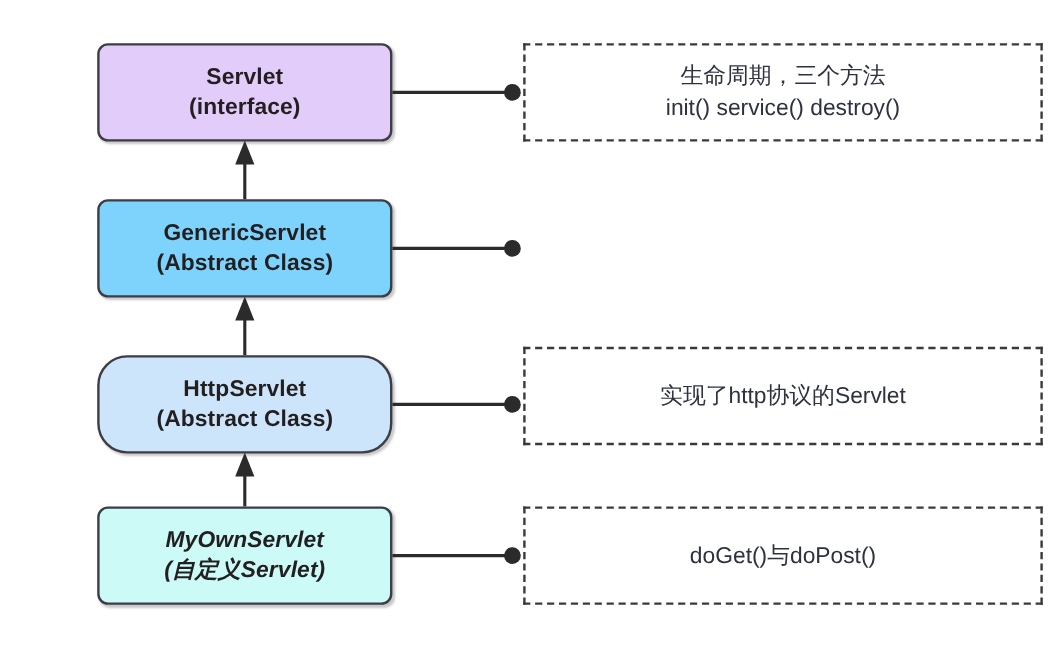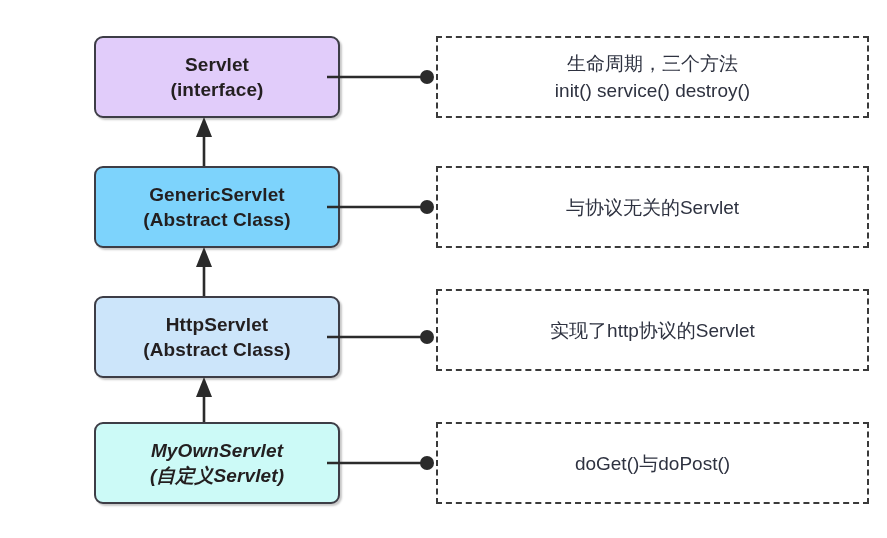--- a/index.html
+++ b/index.html
@@ -16,21 +16,21 @@
   }
   #canvas {
     position: absolute;
     left: 0; top: 0;
     width: 887px;
     height: 538px;
   }
   
   .class-box {
     position: absolute;
-    left: 94px;
+    left: 81px;
     width: 246px;
     height: 82px;
     box-sizing: border-box;
     border: 2.5px solid #3d3d46;
     border-radius: 9px;
     display: flex;
     flex-direction: column;
     align-items: center;
     justify-content: center;
     box-shadow: 2px 2px 2px rgba(0,0,0,0.22);
@@ -40,21 +40,21 @@
   .class-box .line2 {
     font-weight: bold;
     font-size: 19px;
     line-height: 25px;
     color: #231f20;
     white-space: nowrap;
     letter-spacing: 0.1px;
   }
   #box-servlet        { top: 36px;  background: #e1ccfa; }
   #box-generic        { top: 166px; background: #ccccf7; }
-  #box-http           { top: 296px; background: #cce5fa; }
+  #box-http           { top: 296px; background: #cce5fa; border-radius: 25px; }
   #box-myown          { top: 422px; background: #ccfaf7; font-style: italic; }
 
   
   .note-box {
     position: absolute;
     left: 436px;
     width: 433px;
     height: 82px;
     box-sizing: border-box;
     border: 2.5px dashed #3a3a3a;
@@ -138,23 +138,20 @@
   <div class="class-box" id="box-myown" style="background: rgb(204, 250, 247); border-color: rgb(61, 61, 70);">
     <div class="line1">MyOwnServlet</div>
     <div class="line2">(自定义Servlet)</div>
   </div>
 
   <div class="note-box" id="note-servlet" style="border-color: rgb(58, 58, 58); color: rgb(46, 50, 64);">
     <div class="nline">生命周期，三个方法</div>
     <div class="nline">init() service() destroy()</div>
   </div>
 
-  <div class="note-box" id="note-generic" style="border-color: rgb(58, 58, 58); color: rgb(46, 50, 64);">
-    <div class="nline">与协议无关的Servlet</div>
-  </div>
 
   <div class="note-box" id="note-http" style="border-color: rgb(58, 58, 58); color: rgb(46, 50, 64);">
     <div class="nline">实现了http协议的Servlet</div>
   </div>
 
   <div class="note-box" id="note-myown" style="border-color: rgb(58, 58, 58); color: rgb(46, 50, 64);">
     <div class="nline">doGet()与doPost()</div>
   </div>
 
 </div>

